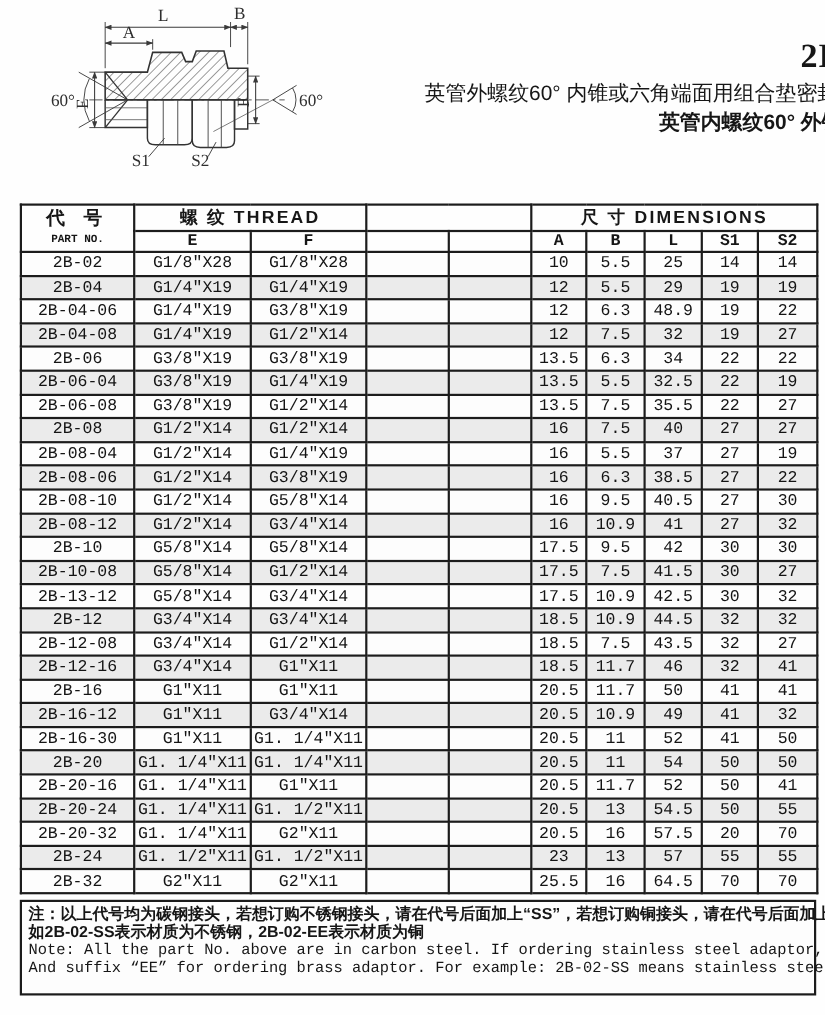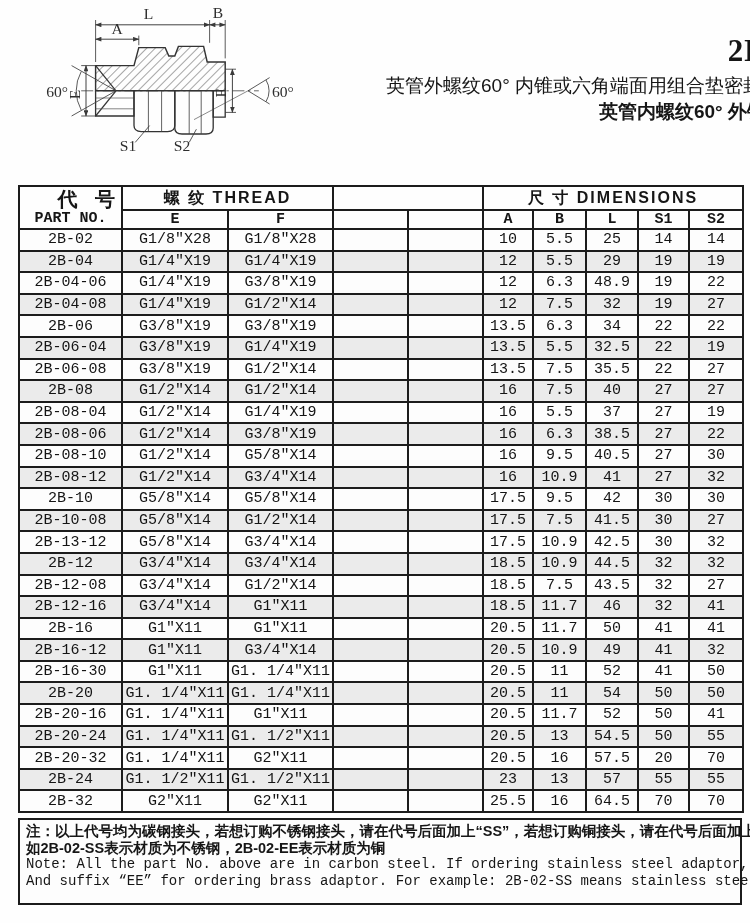--- a/index.html
+++ b/index.html
@@ -21,22 +21,22 @@
   .sheet-table { position:absolute; left:18px; top:185px; }
   table { border-collapse:collapse; table-layout:fixed; width:724px; }
   th, td {
     border:2px solid #1c1c1c; text-align:center; vertical-align:middle;
     padding:0; overflow:hidden; white-space:nowrap;
   }
   thead th { font-weight:bold; background:#fefefe; }
   .h-top { height:24px; font-size:16px; letter-spacing:2px; }
   .h-sub { height:19px; font-size:15px; font-family:"Liberation Mono","DejaVu Sans Mono",monospace; }
   .h-part { font-size:15px; }
-  .h-part .cn { font-size:20px; letter-spacing:6px; line-height:22px;text-align:right; }
-  .h-part .en { font-family:"Liberation Mono","DejaVu Sans Mono",monospace; font-size:15px; line-height:18px; letter-spacing:0; }
+  .h-part .cn { font-size:17px; letter-spacing:6px; line-height:22px; }
+  .h-part .en { font-family:"Liberation Mono","DejaVu Sans Mono",monospace; font-size:10px; line-height:18px; letter-spacing:0; }
   tbody td { height:19.6px; font-size:15px; font-family:"Liberation Mono","DejaVu Sans Mono",monospace; color:#141414; }
   tbody tr:nth-child(even) { background:#ebebeb; }
   tbody tr:nth-child(odd) { background:#fdfdfd; }
   
   .notes {
     position:absolute; left:18px; top:818px; width:724px; height:87px; box-sizing:border-box;
     border:2px solid #1b1b1b; padding:3px 6px 0 6px; background:#fdfdfd;
   }
   .note-cn { font-weight:bold; font-size:14.5px; line-height:16.5px; white-space:nowrap; }
   .note-en { font-family:"Liberation Mono","DejaVu Sans Mono",monospace; font-size:14px; line-height:16.5px; white-space:nowrap; }

